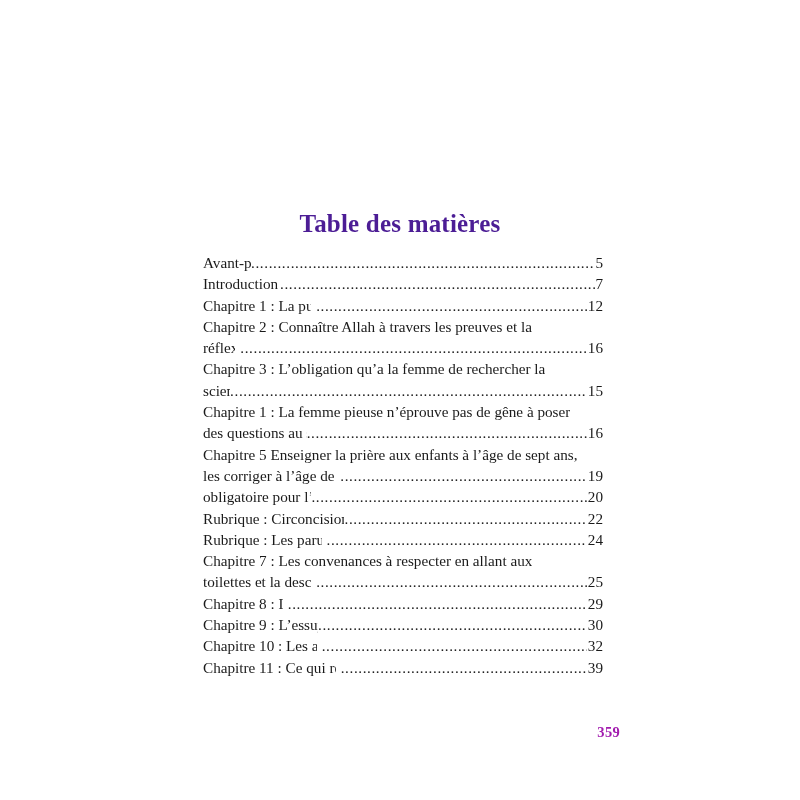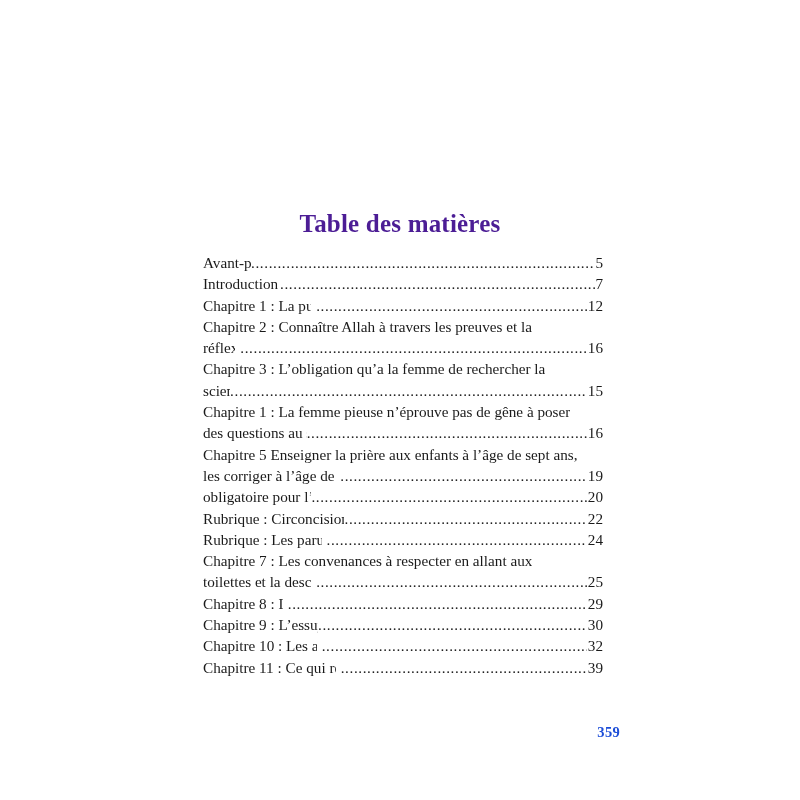--- a/index.html
+++ b/index.html
@@ -107,21 +107,21 @@
 
   
   .folio {
     position: absolute;
     left: 0;
     top: 724px;
     width: 620px;
     text-align: right;
     font-size: 14.5px;
     font-weight: bold;
-    color: #1d4ed8;
+    color: #a21caf;
     letter-spacing: 0.3px;
   }
 </style>
 </head>
 <body>
 
 <div class="page">
 
   <h1 class="toc-title">Table des matières</h1>
 

